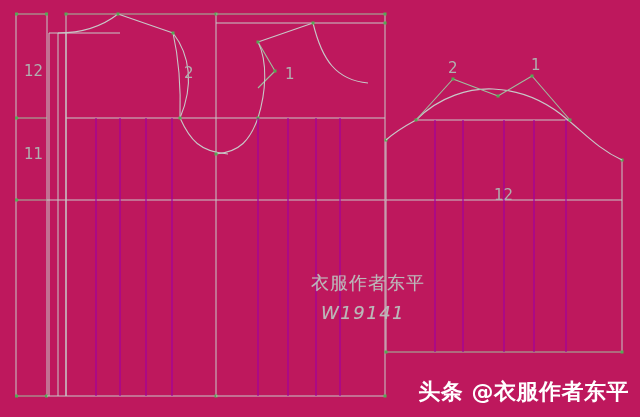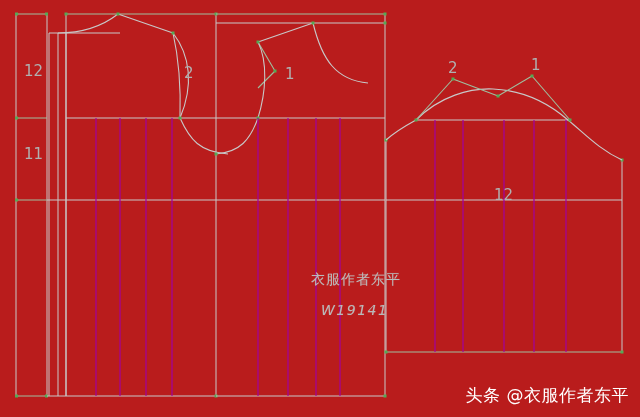--- a/index.html
+++ b/index.html
@@ -8,57 +8,57 @@
     padding: 0;
     background: #000000;
   }
   body {
     font-family: "DejaVu Sans", "Liberation Sans", sans-serif;
   }
   #stage {
     position: relative;
     width: 640px;
     height: 417px;
-    background: #b91c1c;
+    background: #be185d;
     overflow: hidden;
   }
   #cad {
     position: absolute;
     left: 0;
     top: 0;
     width: 640px;
     height: 417px;
     display: block;
   }
   .wm-center {
     position: absolute;
     color: #b9b9b9;
-    font-size: 14px;
+    font-size: 18px;
     letter-spacing: 1px;
     white-space: nowrap;
     text-shadow: 0 0 1px rgba(255,255,255,0.25);
     pointer-events: none;
   }
   #wm-cn {
     left: 311px;
     top: 271px;
   }
   #wm-code {
     left: 321px;
     top: 302px;
     letter-spacing: 1.5px;
     font-style: italic;
   }
   #wm-brand {
     position: absolute;
     right: 11px;
     bottom: 10px;
     color: #ffffff;
-    font-size: 17px;
-    font-weight: normal;
+    font-size: 22px;
+    font-weight: bold;
     white-space: nowrap;
     letter-spacing: 0.5px;
   }
   .svgtext {
     font-family: "DejaVu Sans", "Liberation Sans", sans-serif;
   }
 </style>
 </head>
 <body>
 

